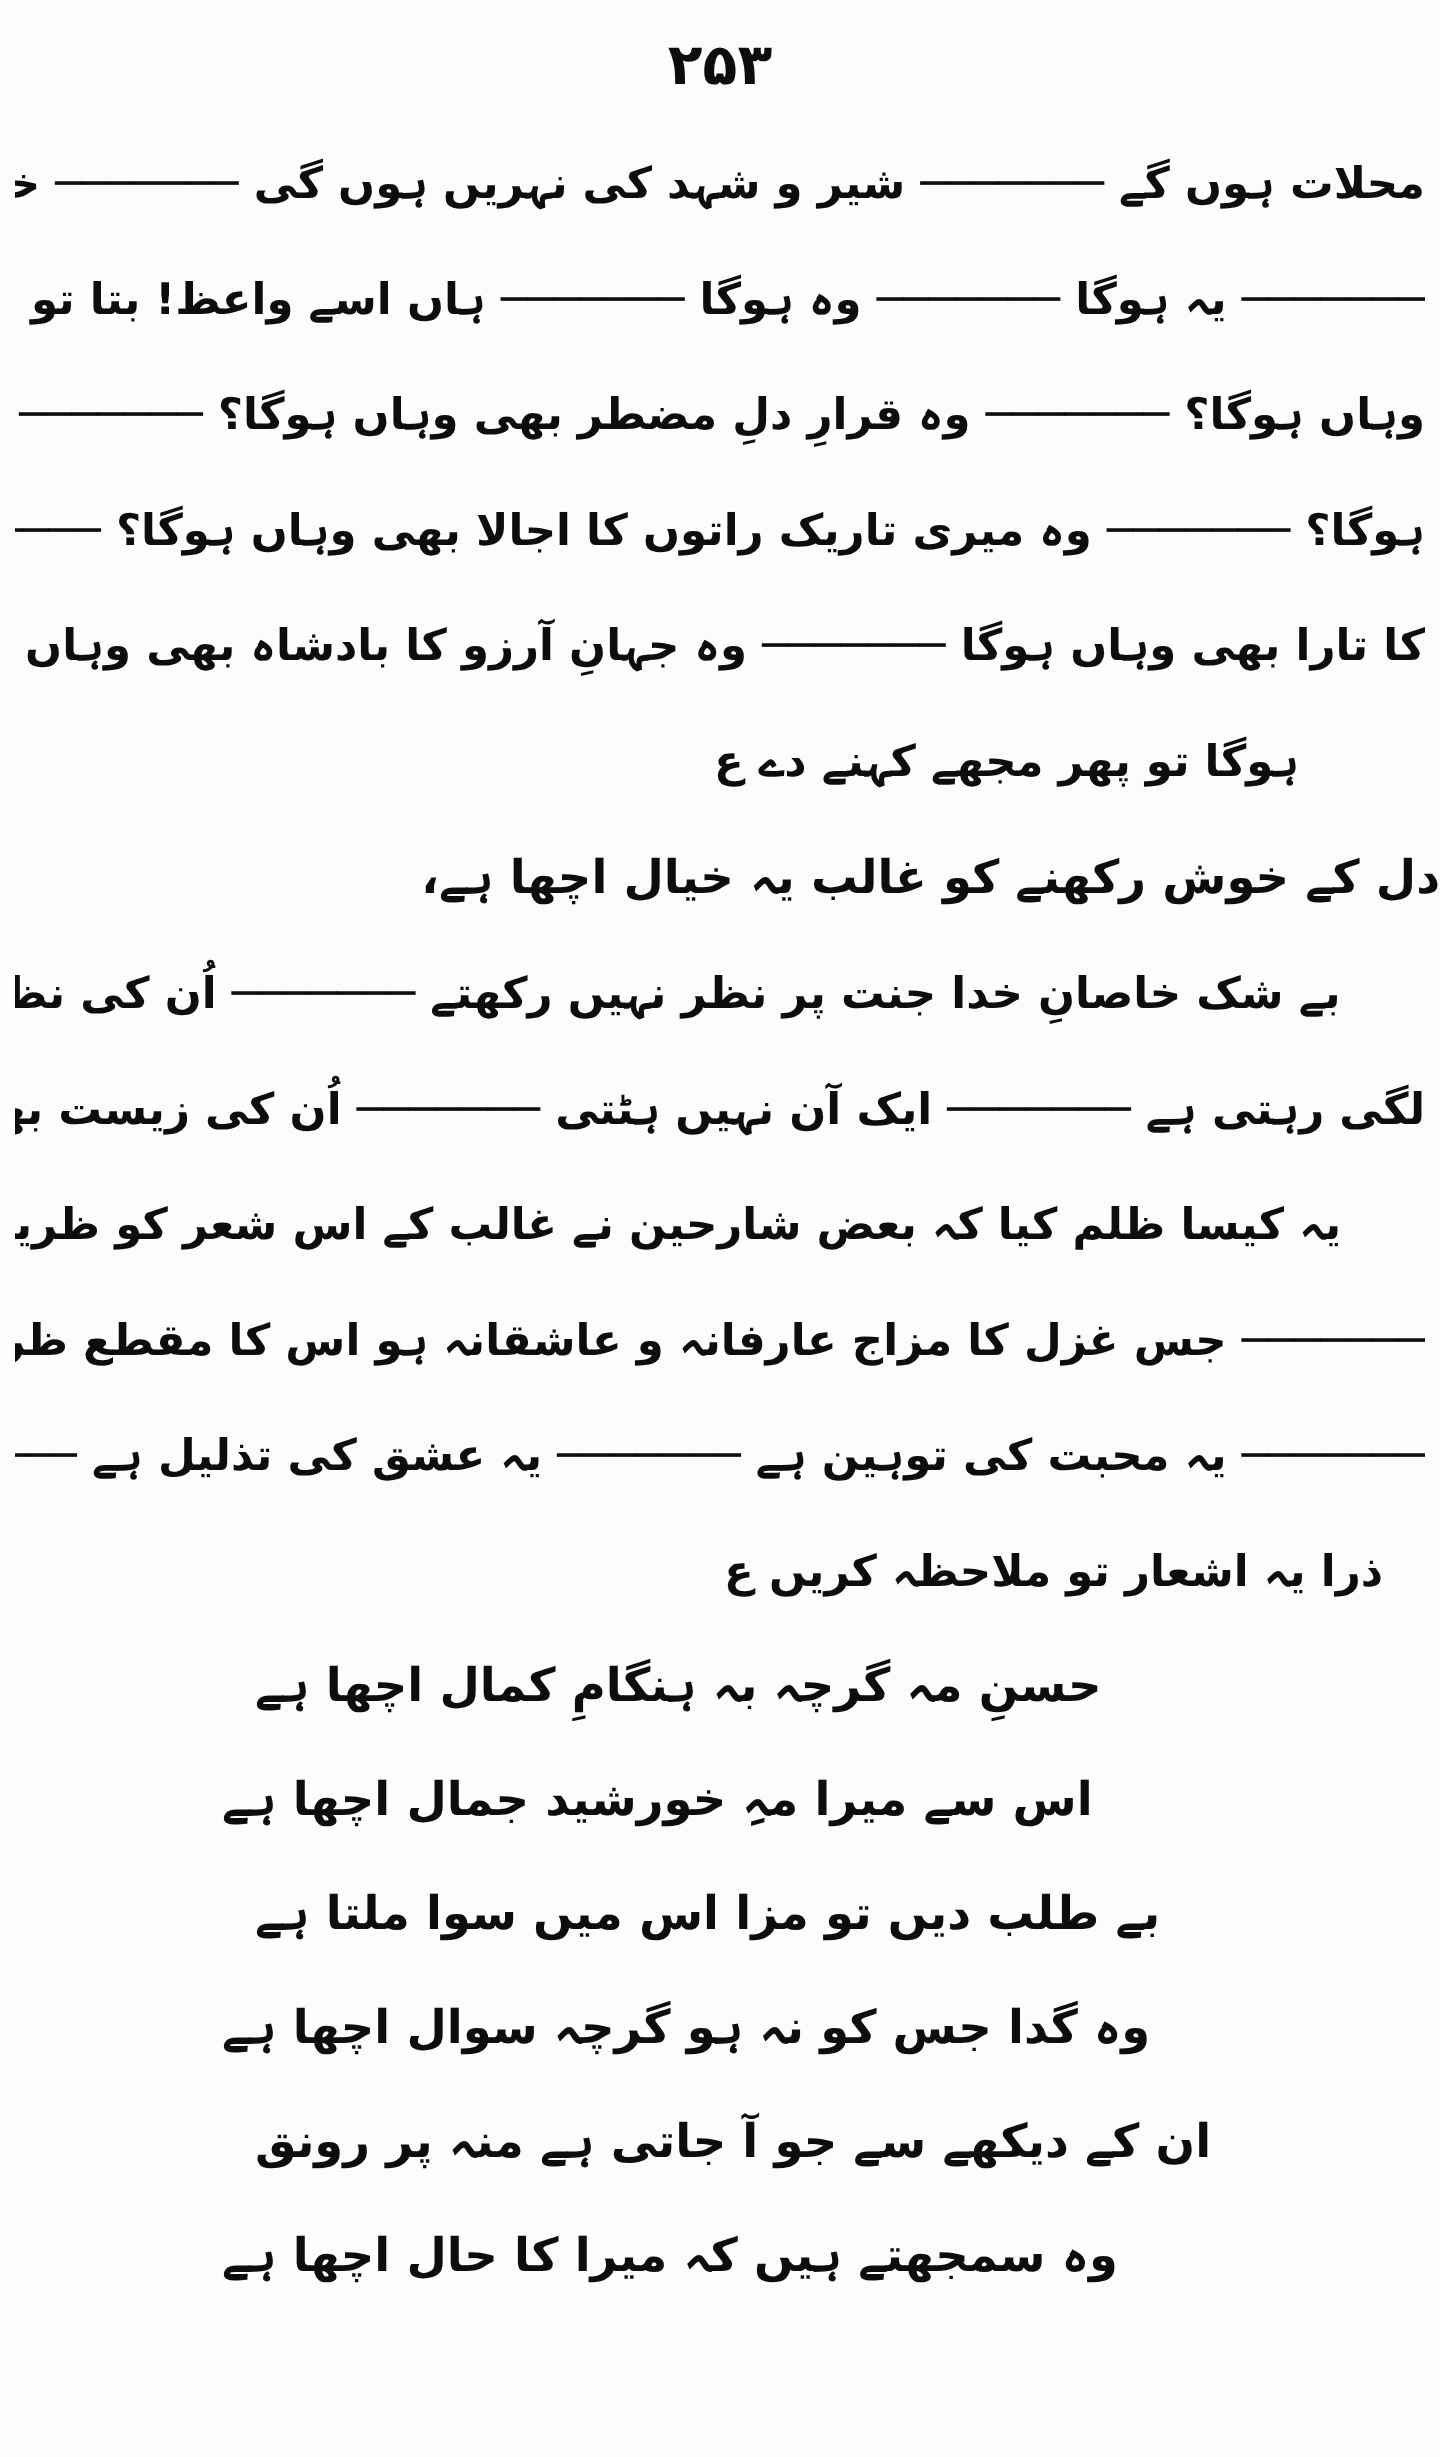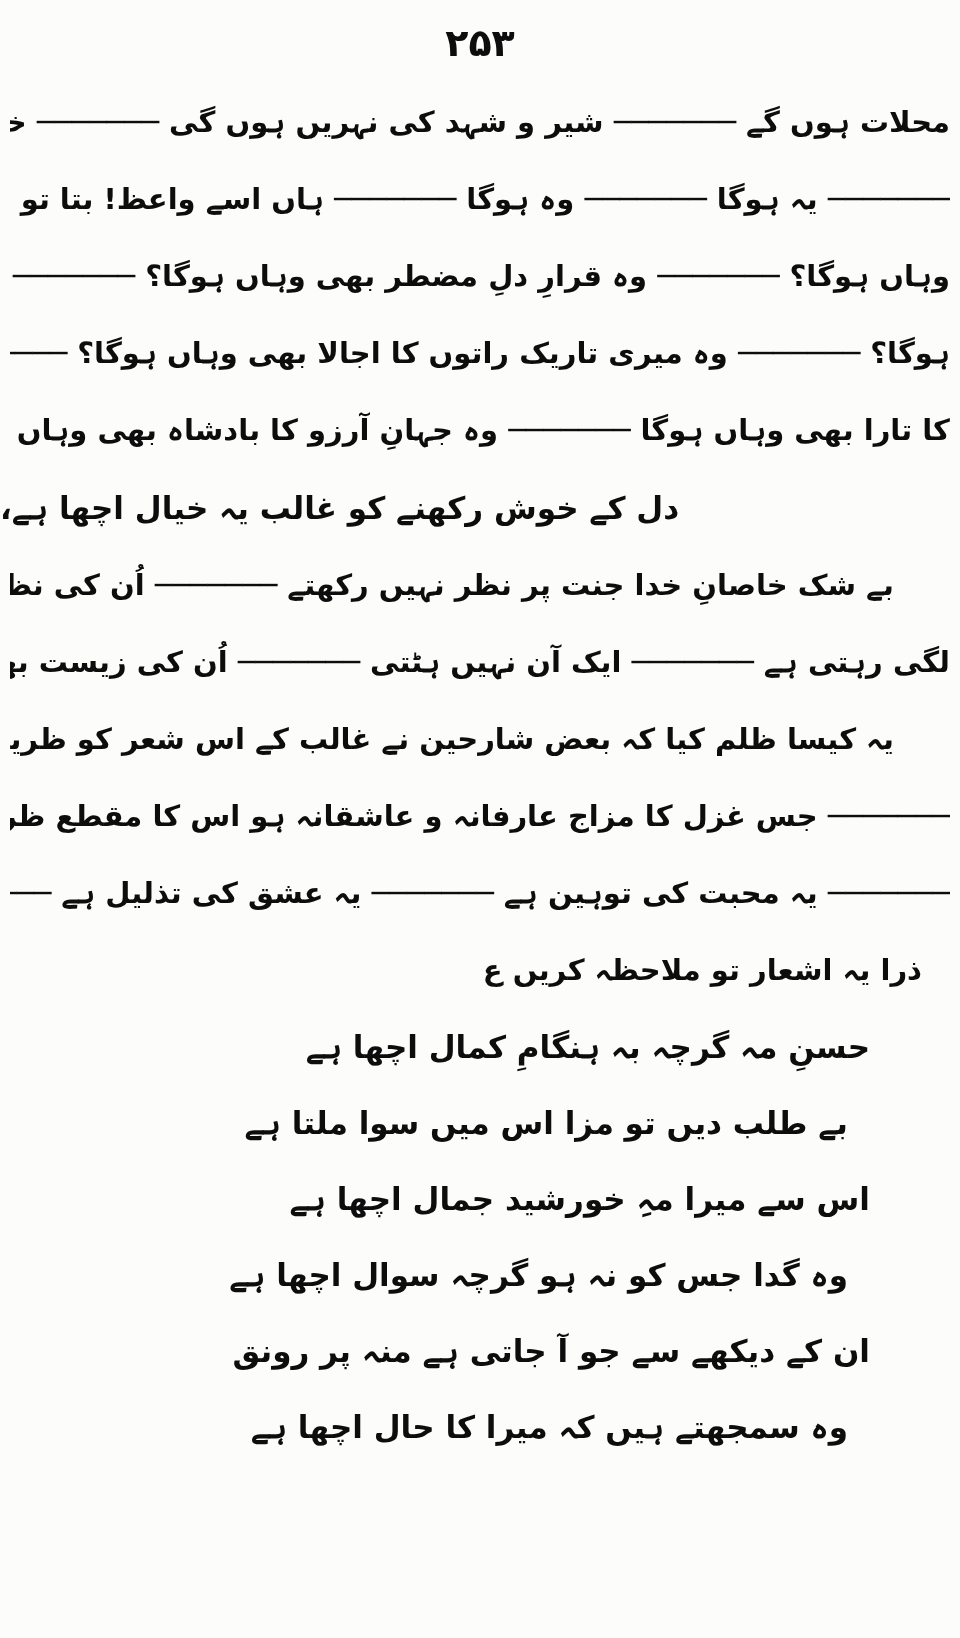--- a/index.html
+++ b/index.html
@@ -31,68 +31,69 @@
   .prose .line{
     white-space:nowrap;
     overflow:hidden;
     text-align:right;
   }
   .para1{margin-top:10px;}
   .indent-80{padding-right:84px;}
   .indent-55{padding-right:56px;}
   .indent-30{padding-right:28px;}
   .center-line{
-    text-align:left;
+    text-align:right;
     font-size:31px;
     font-weight:700;
     line-height:78px;
     white-space:nowrap;
   }
   .ghazal{
     padding-right:90px;
     padding-left:170px;
     font-size:31px;
     font-weight:700;
     line-height:76px;
-    text-align:right;
+    text-align:left;
   }
   .ghazal .verse-line{white-space:nowrap;}
   .ghazal .verse-line:nth-child(even){transform:translateX(-22px);}
 </style>
 </head>
 <body>
 
 <div class="page">
 
   <div class="page-number">۲۵۳</div>
 
   <div class="prose para1">
     <div class="line">محلات ہوں گے ─────── شیر و شہد کی نہریں ہوں گی ─────── خورد و نوش کے سامان ہوں گے</div>
     <div class="line">─────── یہ ہوگا ─────── وہ ہوگا ─────── ہاں اسے واعظ! بتا تو سہی وہ جانِ جاں بھی</div>
     <div class="line">وہاں ہوگا؟ ─────── وہ قرارِ دلِ مضطر بھی وہاں ہوگا؟ ─────── وہ رشکِ ہزار جنت بھی وہاں</div>
     <div class="line">ہوگا؟ ─────── وہ میری تاریک راتوں کا اجالا بھی وہاں ہوگا؟ ─────── وہ میری آنکھوں</div>
     <div class="line">کا تارا بھی وہاں ہوگا ─────── وہ جہانِ آرزو کا بادشاہ بھی وہاں ہوگا؟ ─────── اگر نہیں</div>
+    <div class="line indent-80">ہوگا تو پھر مجھے کہنے دے ع</div>
   </div>
 
   <div class="center-line">دل کے خوش رکھنے کو غالب یہ خیال اچھا ہے،</div>
 
   <div class="prose">
     <div class="line indent-55">بے شک خاصانِ خدا جنت پر نظر نہیں رکھتے ─────── اُن کی نظر تو اُسی پر</div>
     <div class="line">لگی رہتی ہے ─────── ایک آن نہیں ہٹتی ─────── اُن کی زیست بھی وہی ہے، ────</div>
   </div>
 
   <div class="prose">
     <div class="line indent-55">یہ کیسا ظلم کیا کہ بعض شارحین نے غالب کے اس شعر کو ظریفانہ کہہ کر ٹال دیا</div>
     <div class="line">─────── جس غزل کا مزاج عارفانہ و عاشقانہ ہو اس کا مقطع ظریفانہ کیسے ہو سکتا ہے ؟</div>
     <div class="line">─────── یہ محبت کی توہین ہے ─────── یہ عشق کی تذلیل ہے ─────── اس غزل کے</div>
     <div class="line indent-30">ذرا یہ اشعار تو ملاحظہ کریں ع</div>
   </div>
 
   <div class="ghazal">
     <div class="verse-line">حسنِ مہ گرچہ بہ ہنگامِ کمال اچھا ہے</div>
+    <div class="verse-line">اس سے میرا مہِ خورشید جمال اچھا ہے</div>
     <div class="verse-line">بے طلب دیں تو مزا اس میں سوا ملتا ہے</div>
-    <div class="verse-line">اس سے میرا مہِ خورشید جمال اچھا ہے</div>
     <div class="verse-line">وہ گدا جس کو نہ ہو گرچہ سوال اچھا ہے</div>
     <div class="verse-line">ان کے دیکھے سے جو آ جاتی ہے منہ پر رونق</div>
     <div class="verse-line">وہ سمجھتے ہیں کہ میرا کا حال اچھا ہے</div>
   </div>
 
 </div>
 
 </body></html>

